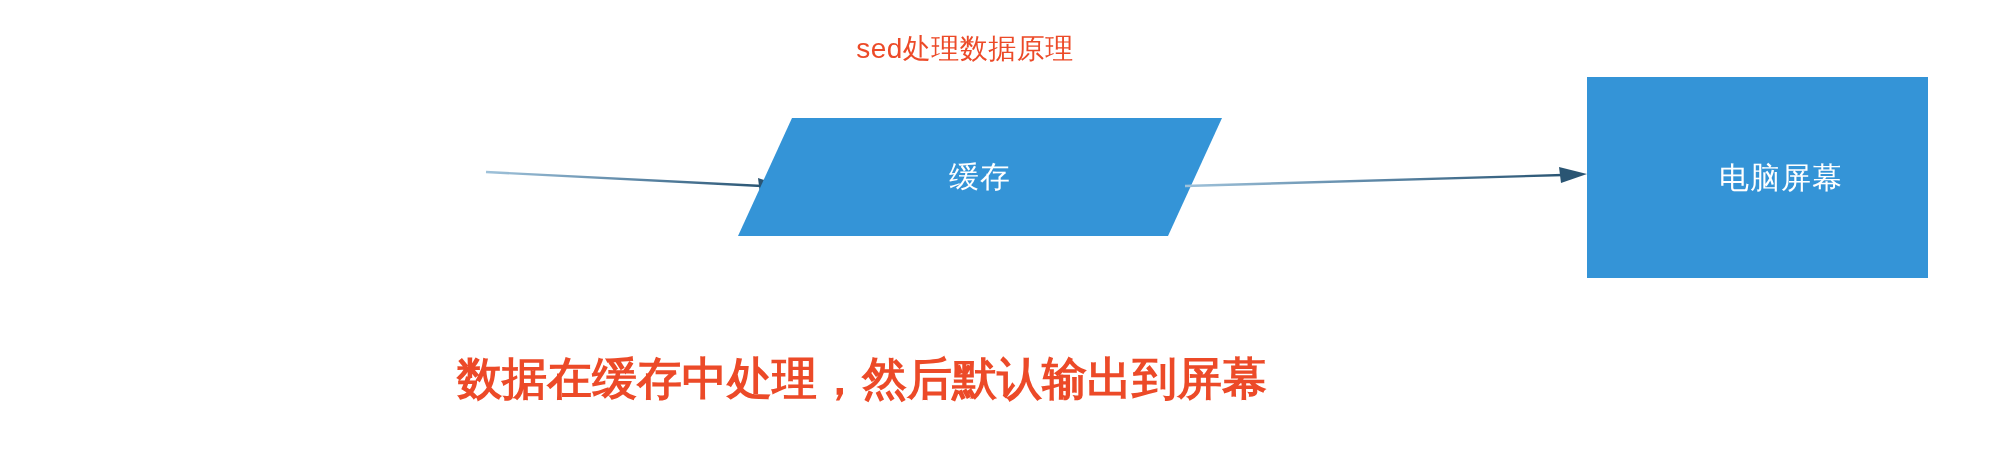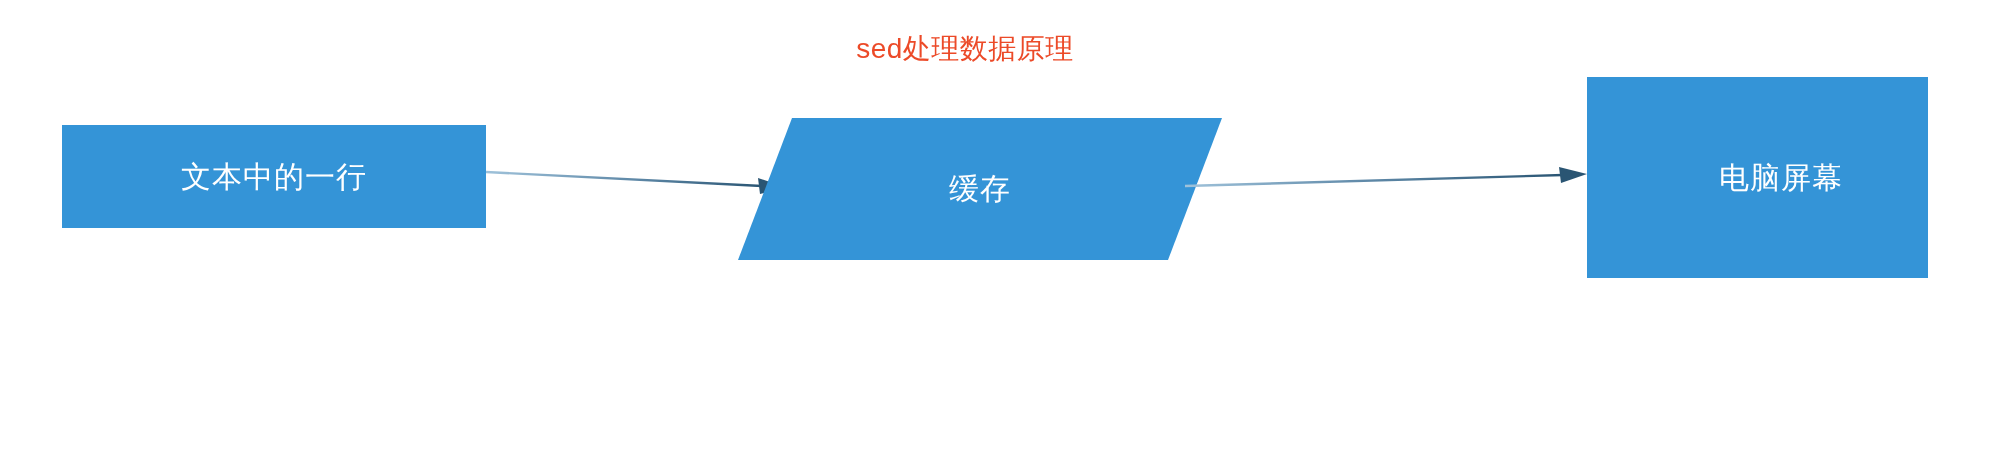--- a/index.html
+++ b/index.html
@@ -72,21 +72,21 @@
     height: 201px;
     padding-left: 47px;
   }
 
   
   #node-buffer-wrap {
     position: absolute;
     left: 738px;
     top: 118px;
     width: 484px;
-    height: 142px;
+    height: 118px;
   }
   #node-buffer-shape {
     position: absolute;
     inset: 0;
     width: 100%;
     height: 100%;
     display: block;
   }
   #node-buffer-label-box {
     position: absolute;
@@ -134,23 +134,20 @@
     transform: translateX(-142px);
   }
 </style>
 </head>
 <body>
 
 <div id="canvas">
 
   <div id="diagram-title"><span id="diagram-title-inner">sed处理数据原理</span></div>
 
-  <div class="node-rect" id="node-source">
-    <span class="node-label">文本中的一行</span>
-  </div>
 
   <svg class="connector-svg" id="connector-1" viewBox="0 0 300 60">
     <defs>
       <linearGradient id="lineGrad1" x1="0" y1="0" x2="1" y2="0">
         <stop offset="0%" stop-color="#9fc2da"></stop>
         <stop offset="55%" stop-color="#5d87a6"></stop>
         <stop offset="100%" stop-color="#2a5573"></stop>
       </linearGradient>
     </defs>
     <path d="M0,22 L276,36" stroke="url(#lineGrad1)" stroke-width="2.4" fill="none"></path>
@@ -175,14 +172,15 @@
       </linearGradient>
     </defs>
     <path d="M0,36 L378,25" stroke="url(#lineGrad2)" stroke-width="2.4" fill="none"></path>
     <path d="M402,24 L374,17 L376,33 Z" fill="#2a5573"></path>
   </svg>
 
   <div class="node-rect" id="node-screen">
     <span class="node-label">电脑屏幕</span>
   </div>
 
+  <div id="diagram-caption"><span id="diagram-caption-inner">数据在缓存中处理，然后默认输出到屏幕</span></div>
 
 </div>
 
 </body></html>

